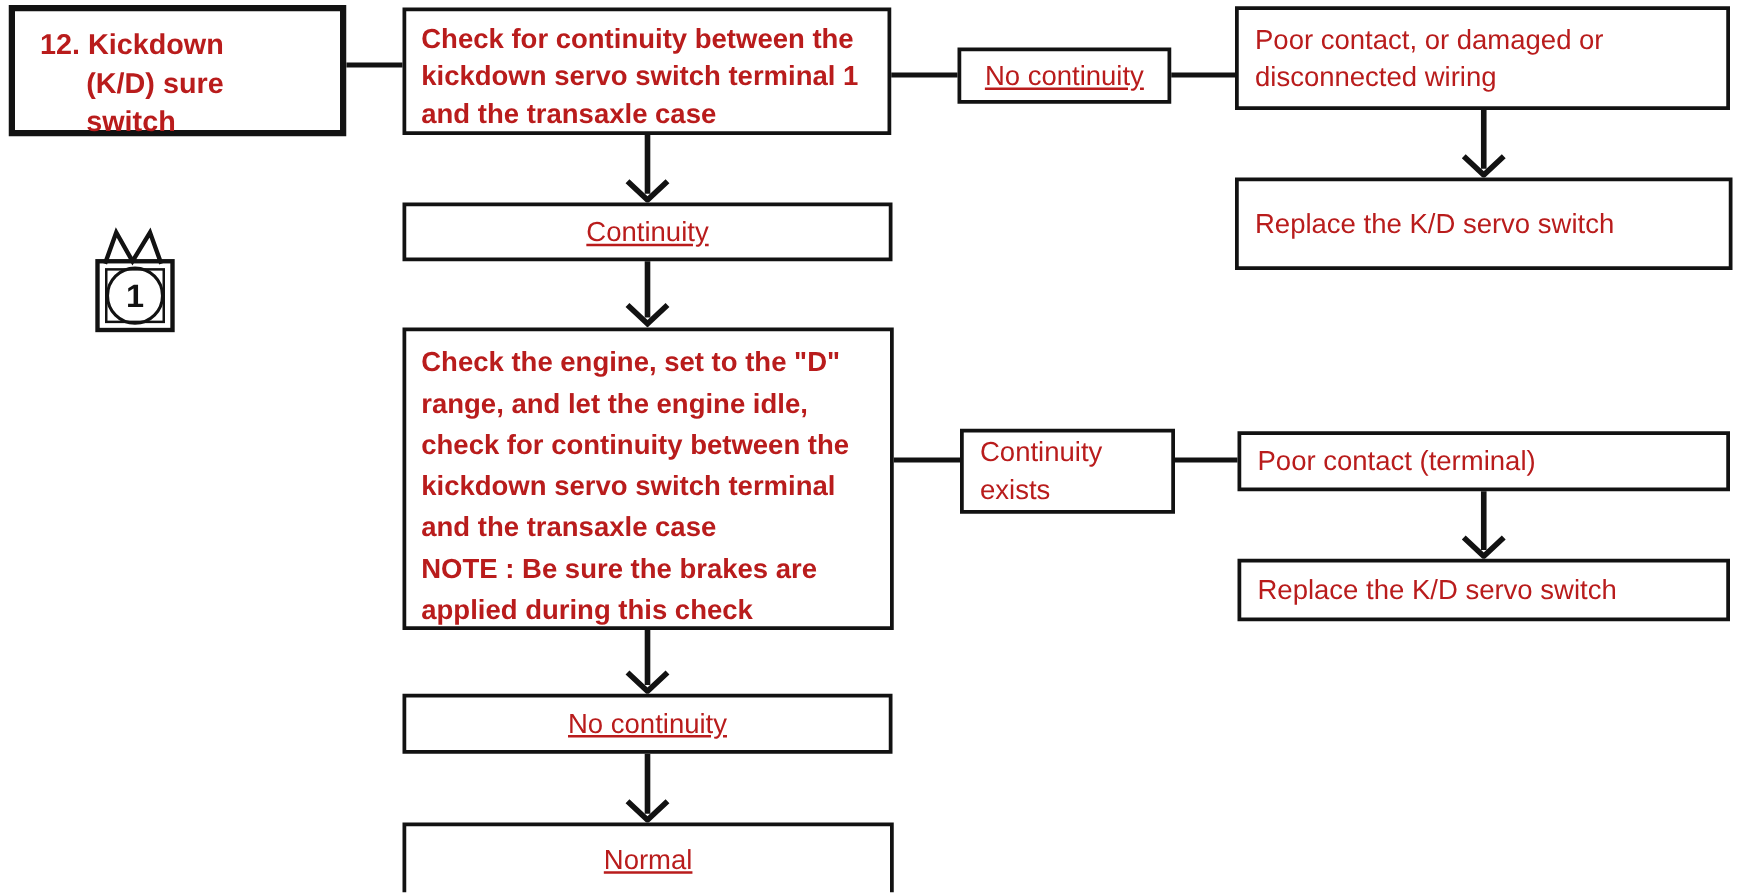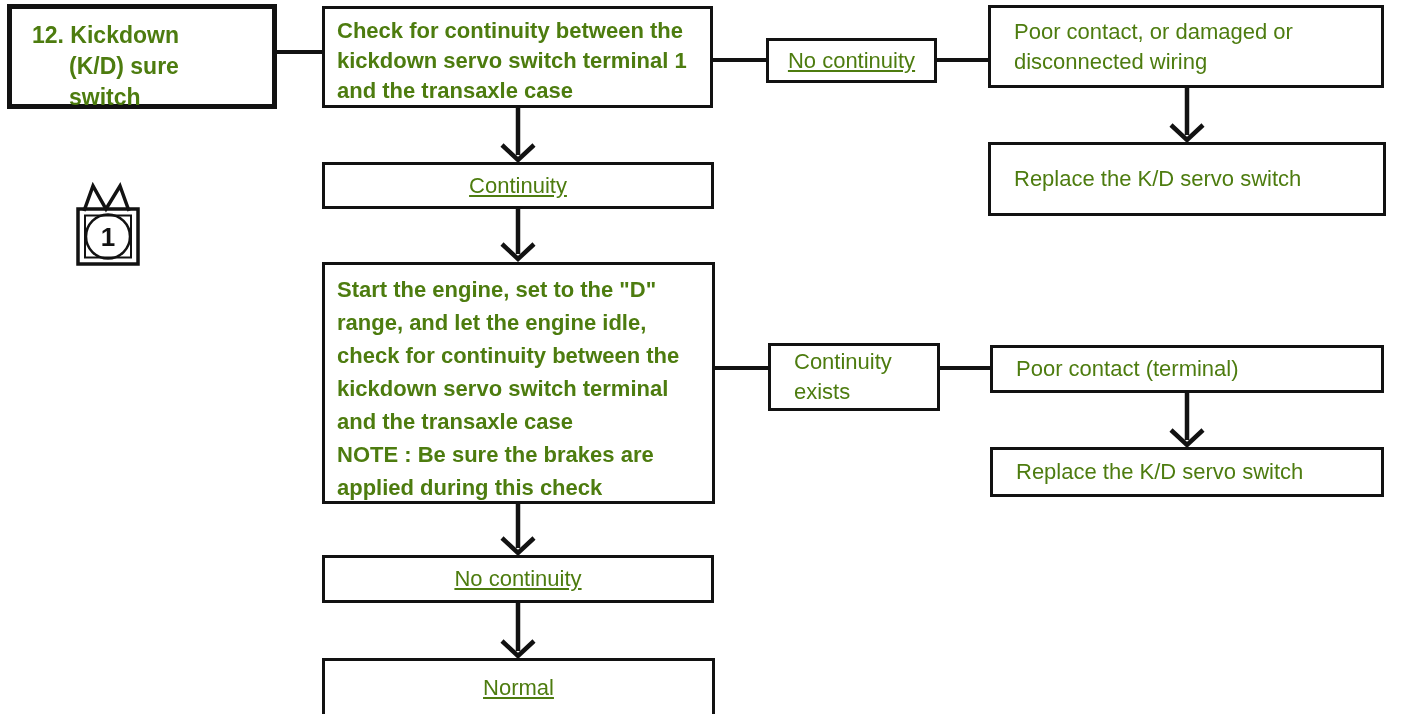--- a/index.html
+++ b/index.html
@@ -1,26 +1,26 @@
 <!DOCTYPE html>
 <html><head>
 <meta charset="utf-8">
 <style>
   html,body { margin:0; padding:0; background:#ffffff; }
   .canvas {
     position:relative; width:1408px; height:714px; background:#ffffff;
-    font-family:"Liberation Sans", sans-serif; color:#4d7c0f; overflow:hidden;
+    font-family:"Liberation Sans", sans-serif; color:#b91c1c; overflow:hidden;
   }
   .wires { position:absolute; left:0; top:0; width:1408px; height:714px; }
   .b {
     position:absolute; background:#ffffff; border:3px solid #121212;
     box-sizing:border-box; font-size:22px; line-height:30px; white-space:pre-line;
   }
   .c { display:flex; align-items:center; justify-content:center; text-align:center;text-decoration:underline; }
-  .l { display:flex; align-items:center; padding-left:23px; padding-right:8px; }
+  .l { display:flex; align-items:center; padding-left:13px; padding-right:8px; }
   .p { padding:7px 8px 0 12px;font-weight:bold; }
   .big { line-height:33px; padding-top:8px; }
   .titlebox {
     position:absolute; left:7px; top:4px; width:270px; height:105px;
     background:#ffffff; border:5px solid #121212; box-sizing:border-box;
     font-size:23px; font-weight:bold; line-height:31px; padding:11px 0 0 20px;
   }
   .titlebox .ind { margin-left:37px; }
   .caption {
     position:absolute; left:8px; top:121px; width:280px;
@@ -81,21 +81,21 @@
     <circle cx="50" cy="56.5" r="22" stroke-width="2.5"></circle>
     <text x="50" y="65.5" text-anchor="middle" fill="#121212" stroke="none" font-family="Liberation Sans, sans-serif" font-size="26" font-weight="bold">1</text>
   </svg>
 
   <div class="b p" style="left:322px; top:6px; width:391px; height:102px;">Check for continuity between the
 kickdown servo switch terminal 1
 and the transaxle case</div>
 
   <div class="b c" style="left:322px; top:162px; width:392px; height:47px;">Continuity</div>
 
-  <div class="b p big" style="left:322px; top:262px; width:393px; height:242px;">Start the engine, set to the "D"
+  <div class="b p big" style="left:322px; top:262px; width:393px; height:242px;">Check the engine, set to the "D"
 range, and let the engine idle,
 check for continuity between the
 kickdown servo switch terminal
 and the transaxle case
 NOTE : Be sure the brakes are
 applied during this check</div>
 
   <div class="b c" style="left:322px; top:555px; width:392px; height:48px;">No continuity</div>
 
   <div class="b c" style="left:322px; top:658px; width:393px; height:60px;">Normal</div>

